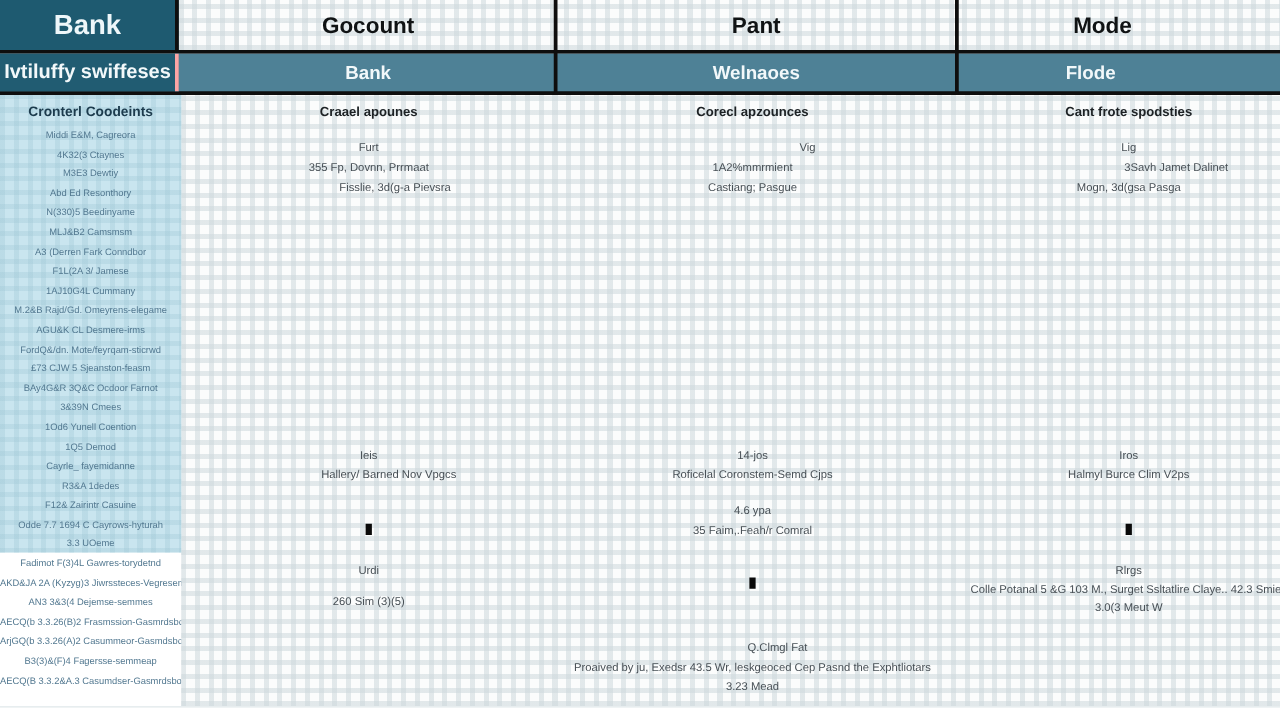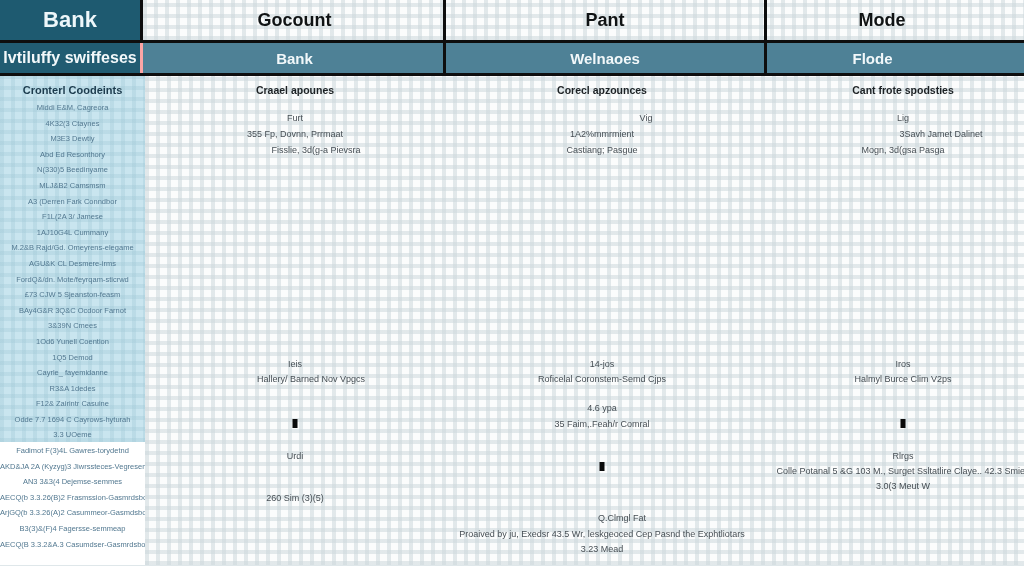--- a/index.html
+++ b/index.html
@@ -145,21 +145,21 @@
   </div>
 
 <div class="t bold" style="left:295px;top:84px;">Craael apounes</div>
 <div class="t" style="left:295px;top:112px;">Furt</div>
 <div class="t" style="left:295px;top:128px;">355 Fp, Dovnn, Prrmaat</div>
 <div class="t" style="left:295px;top:144px;margin-left:21px;">Fisslie, 3d(g-a Pievsra</div>
 <div class="t" style="left:295px;top:358px;">Ieis</div>
 <div class="t" style="left:295px;top:373px;margin-left:16px;">Hallery/ Barned Nov Vpgcs</div>
 <div class="sq" style="left:295px;top:419px;"></div>
 <div class="t" style="left:295px;top:450px;">Urdi</div>
-<div class="t" style="left:295px;top:492px;">260 Sim (3)(5)</div>
+<div class="t" style="left:295px;top:475px;">260 Sim (3)(5)</div>
 
 <div class="t bold" style="left:602px;top:84px;">Corecl apzounces</div>
 <div class="t" style="left:602px;top:112px;margin-left:44px;">Vig</div>
 <div class="t" style="left:602px;top:128px;">1A2%mmrmient</div>
 <div class="t" style="left:602px;top:144px;">Castiang; Pasgue</div>
 <div class="t" style="left:602px;top:358px;">14-jos</div>
 <div class="t" style="left:602px;top:373px;">Roficelal Coronstem-Semd Cjps</div>
 <div class="t" style="left:602px;top:402px;">4.6 ypa</div>
 <div class="t" style="left:602px;top:418px;">35 Faim,.Feah/r Comral</div>
 <div class="sq" style="left:602px;top:462px;"></div>

